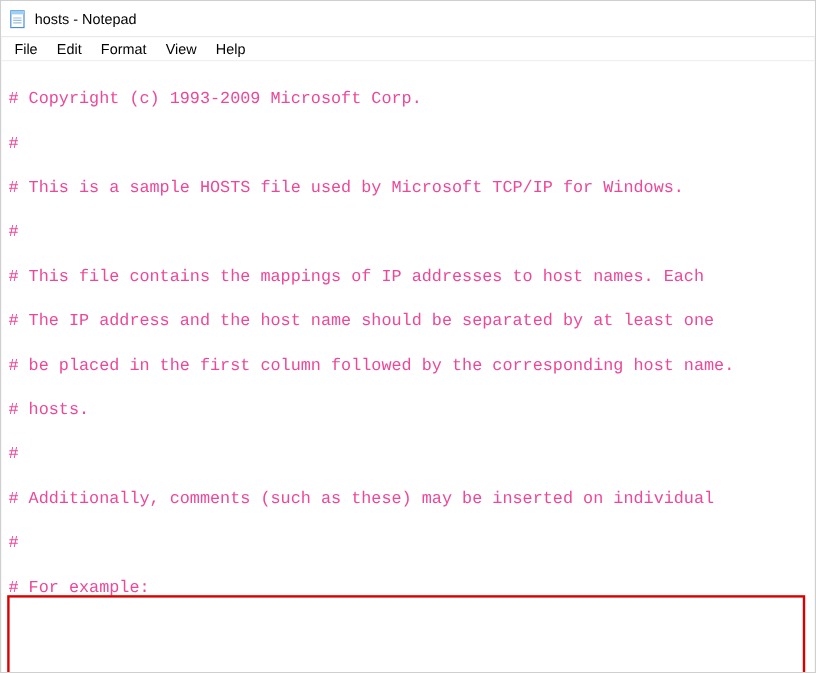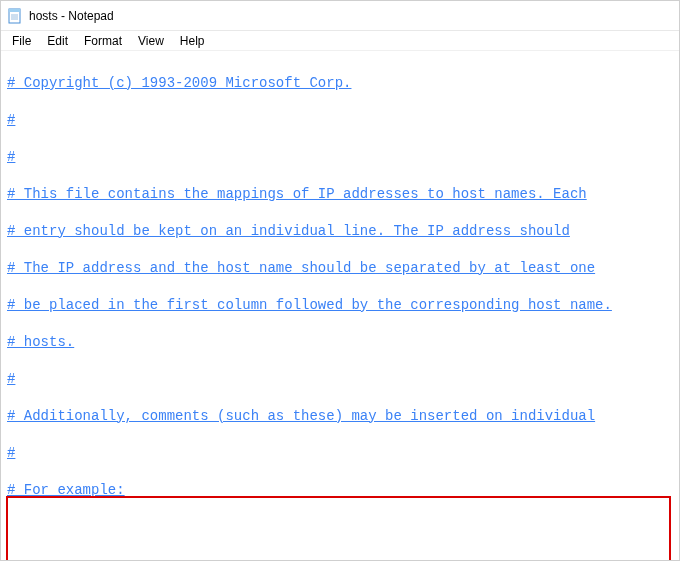--- a/index.html
+++ b/index.html
@@ -45,25 +45,24 @@
   .menubar .menu-item {
     padding: 3px 7px;
     cursor: default;
   }
   .editor {
     flex: 1;
     padding: 4px 6px 6px 6px;
     font-family: Consolas, "Courier New", monospace;
     font-size: 14px;
     line-height: 18.5px;
-    color: #3b82f6;
+    color: #ec4899;
     white-space: pre;
     position: relative;
     overflow: hidden;
-    text-decoration: underline;
   }
   .line { display: block; }
   .highlight-box {
     position: absolute;
     border: 2px solid #d90000;
     pointer-events: none;
   }
 </style>
 </head>
 <body>
@@ -87,23 +86,23 @@
     <span class="menu-item">File</span>
     <span class="menu-item">Edit</span>
     <span class="menu-item">Format</span>
     <span class="menu-item">View</span>
     <span class="menu-item">Help</span>
   </div>
 
   <div class="editor">
 <span class="line"># Copyright (c) 1993-2009 Microsoft Corp.</span>
 <span class="line">#</span>
+<span class="line"># This is a sample HOSTS file used by Microsoft TCP/IP for Windows.</span>
 <span class="line">#</span>
 <span class="line"># This file contains the mappings of IP addresses to host names. Each</span>
-<span class="line"># entry should be kept on an individual line. The IP address should</span>
 <span class="line"># The IP address and the host name should be separated by at least one</span>
 <span class="line"># be placed in the first column followed by the corresponding host name.</span>
 <span class="line"># hosts.</span>
 <span class="line">#</span>
 <span class="line"># Additionally, comments (such as these) may be inserted on individual</span>
 <span class="line">#</span>
 <span class="line"># For example:</span>
 
 
 

